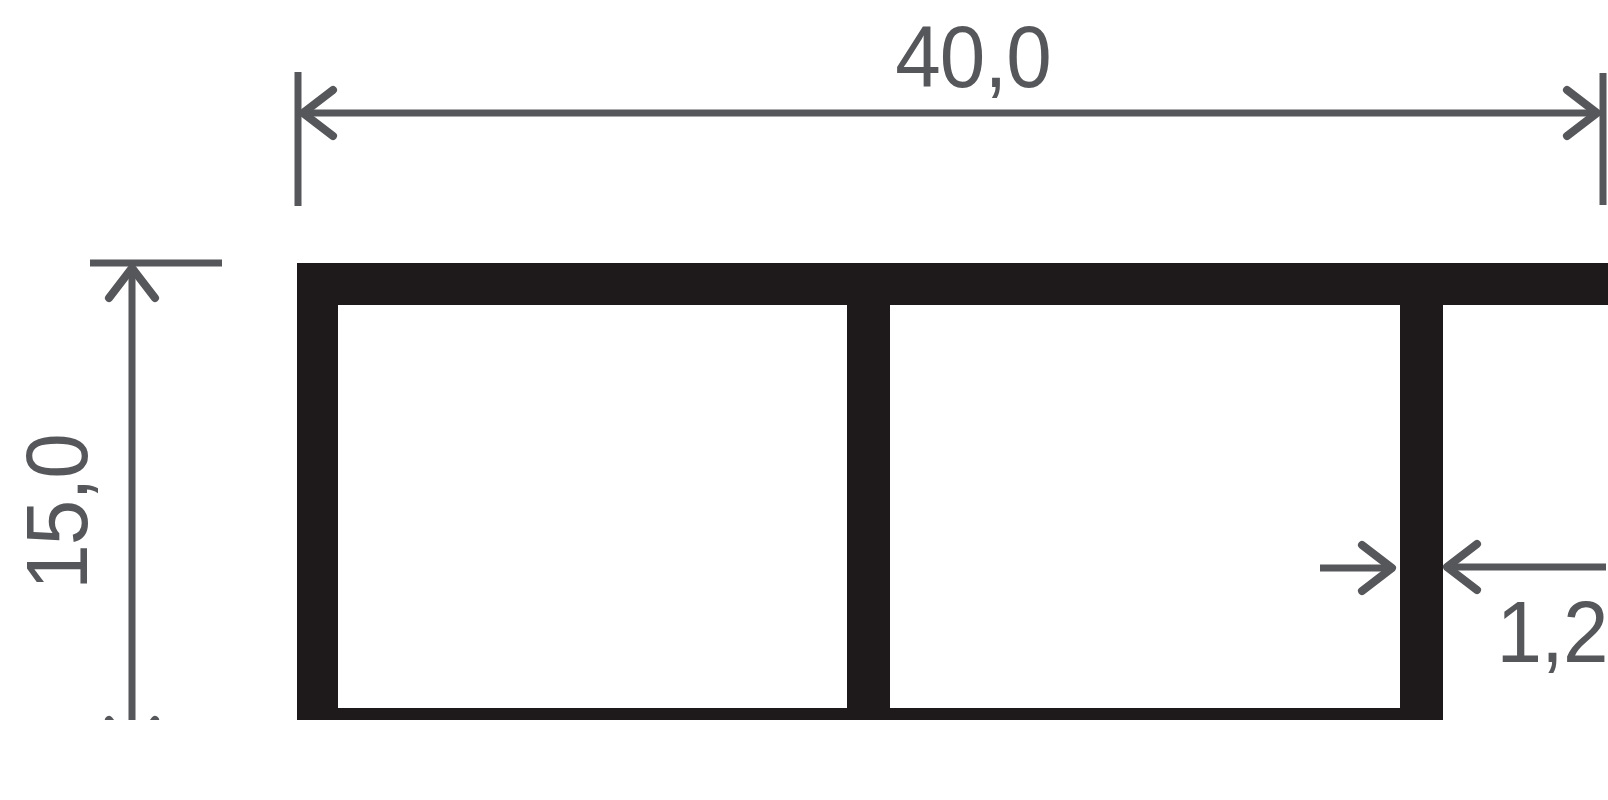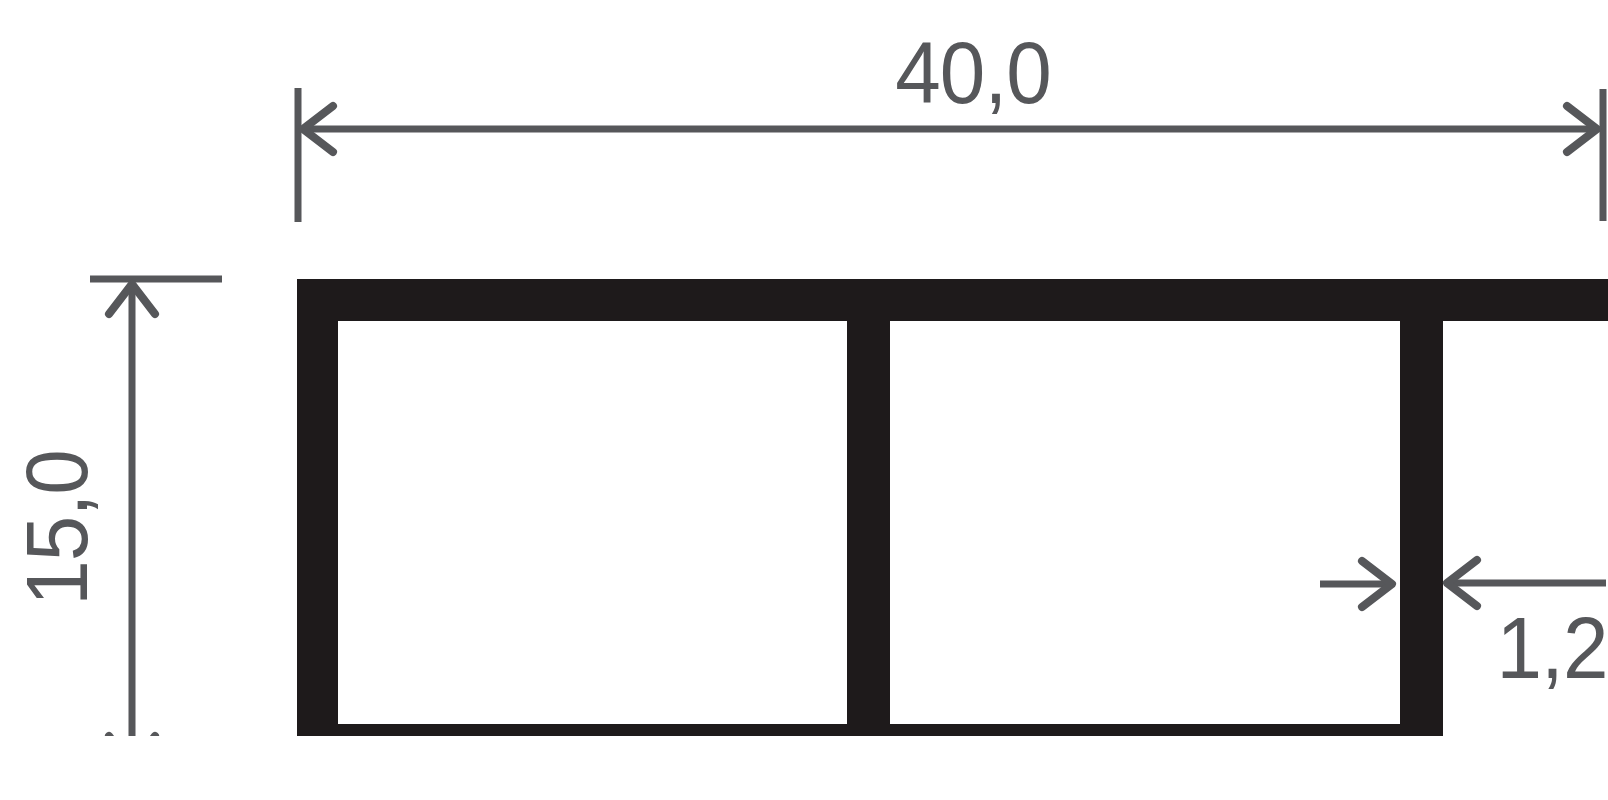--- a/index.html
+++ b/index.html
@@ -8,21 +8,20 @@
     --color-ground_bar:#a7a6a6;
     --color-background:#ffffff;
   }
   html,body{margin:0;padding:0;}
   body{background:var(--color-background);font-family:"Liberation Sans",sans-serif;}
   .canvas{
     position:relative;
     width:1608px;height:720px;
     background:var(--color-background);
     overflow:hidden;
-    margin-top:16px;
   }
   .canvas svg{position:absolute;left:0;top:0;width:1608px;height:800px;display:block;}
 
   .profile-shape{fill:var(--color-profile);stroke:none;}
   .dim-line{stroke:var(--color-dimension);stroke-width:7;fill:none;}
   .dim-tick{stroke:var(--color-dimension);stroke-width:7;fill:none;}
   .dim-arrow{stroke:var(--color-dimension);stroke-width:8;fill:none;stroke-linecap:round;stroke-linejoin:round;}
   .ground-bar{fill:var(--color-ground_bar);stroke:none;}
 
   .dim-label{

